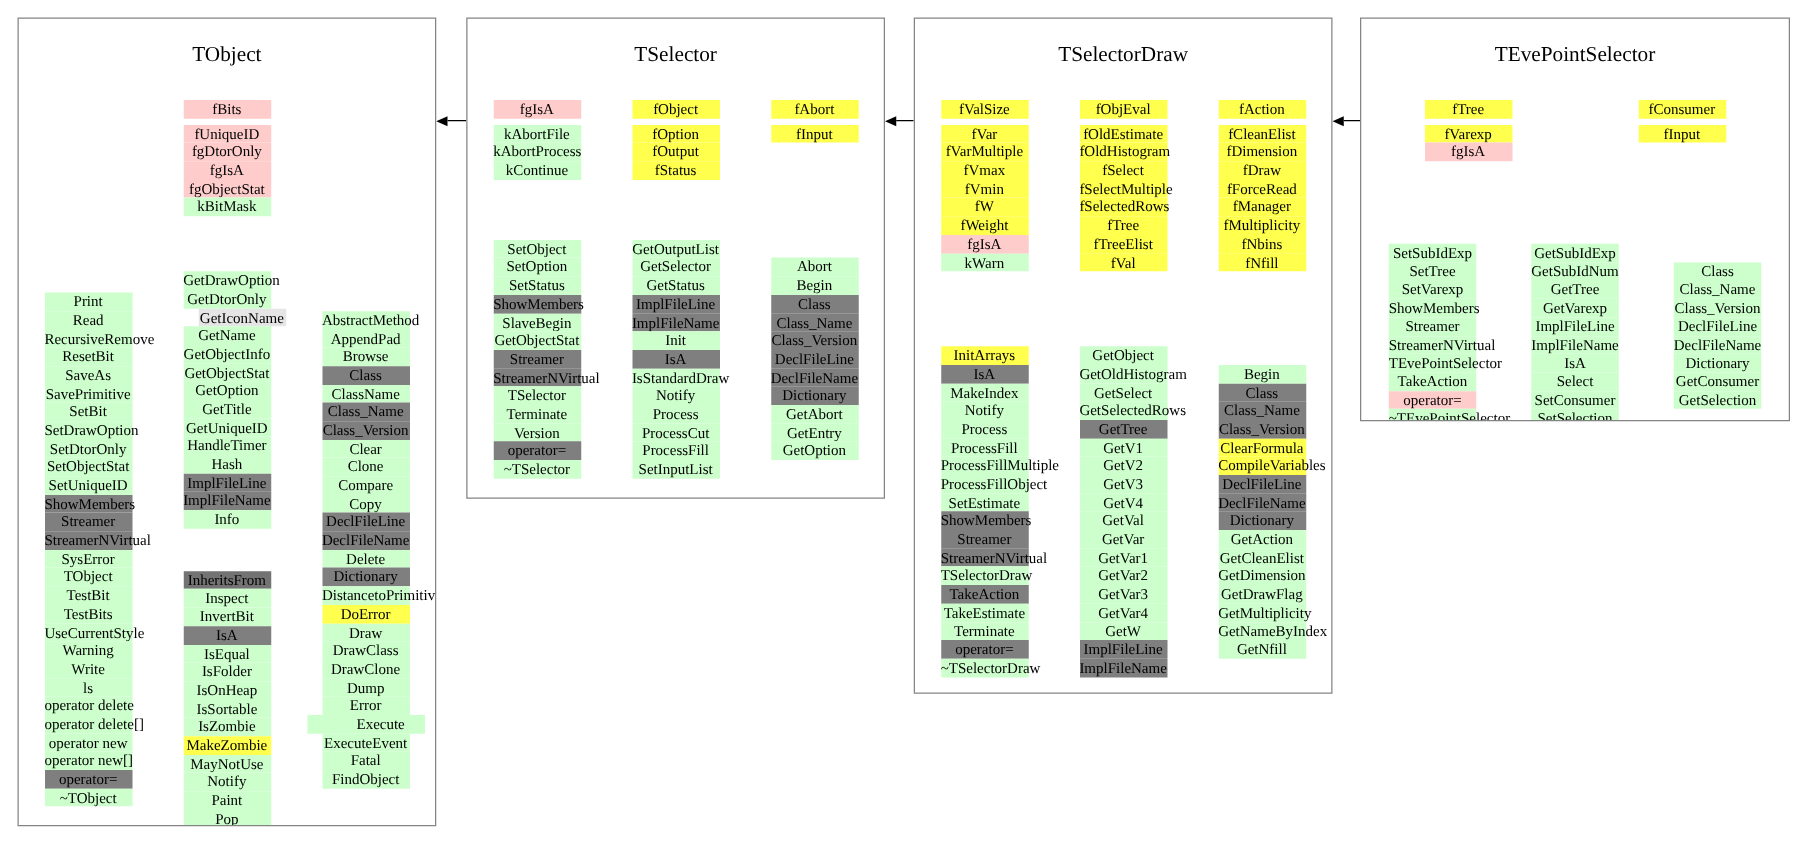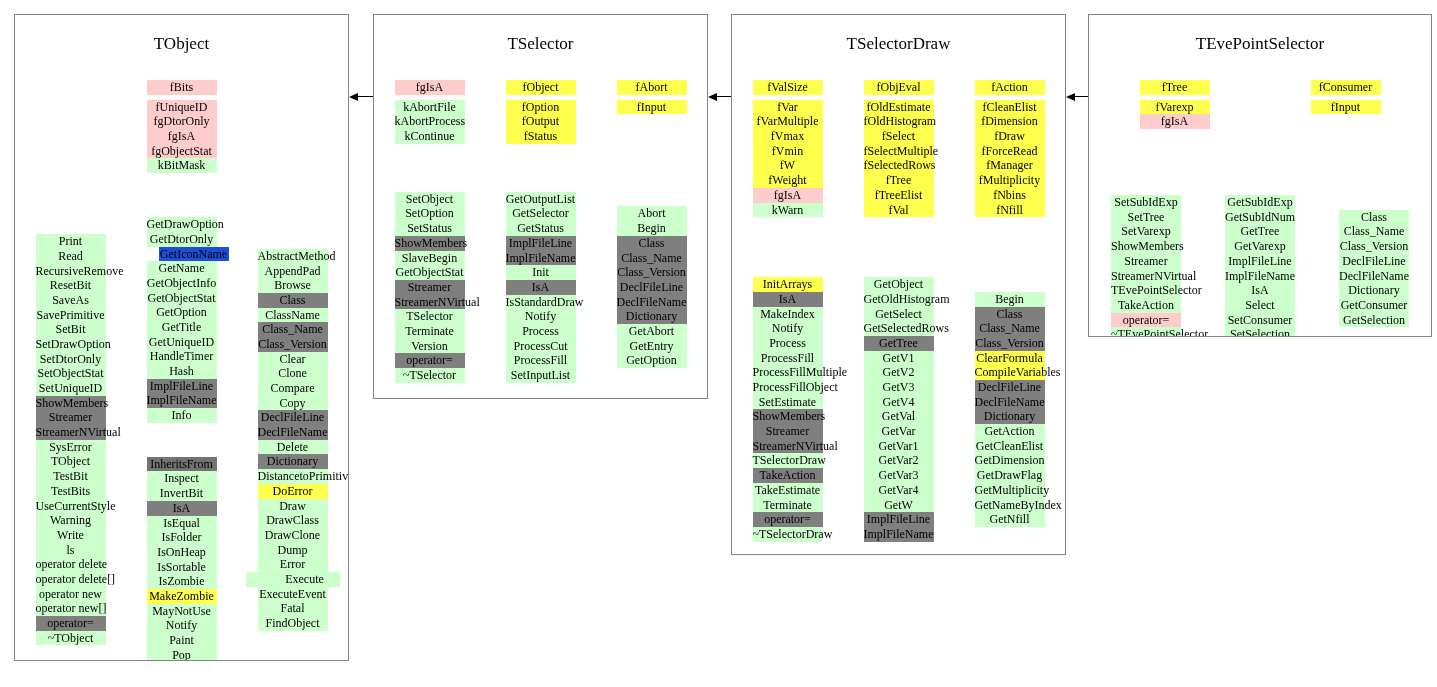--- a/index.html
+++ b/index.html
@@ -91,21 +91,21 @@
           <div class="item" data-name="method-item" style="background: rgb(204, 255, 204);">operator delete</div>
           <div class="item" data-name="method-item" style="background: rgb(204, 255, 204);">operator delete[]</div>
           <div class="item" data-name="method-item" style="background: rgb(204, 255, 204);">operator new</div>
           <div class="item" data-name="method-item" style="background: rgb(204, 255, 204);">operator new[]</div>
           <div class="item" data-name="method-item" style="background: rgb(127, 127, 127);">operator=</div>
           <div class="item" data-name="method-item" style="background: rgb(204, 255, 204);">~TObject</div>
         </div>
         <div class="col" data-name="column">
           <div class="item" data-name="method-item" style="background: rgb(204, 255, 204);">GetDrawOption</div>
           <div class="item" data-name="method-item" style="background: rgb(204, 255, 204);">GetDtorOnly</div>
-          <div class="item" data-name="method-item" style="background: #1d4ed8; margin-left: 24px;">GetIconName</div>
+          <div class="item" data-name="method-item" style="background: #e5e5e5; margin-left: 24px;">GetIconName</div>
           <div class="item" data-name="method-item" style="background: rgb(204, 255, 204);">GetName</div>
           <div class="item" data-name="method-item" style="background: rgb(204, 255, 204);">GetObjectInfo</div>
           <div class="item" data-name="method-item" style="background: rgb(204, 255, 204);">GetObjectStat</div>
           <div class="item" data-name="method-item" style="background: rgb(204, 255, 204);">GetOption</div>
           <div class="item" data-name="method-item" style="background: rgb(204, 255, 204);">GetTitle</div>
           <div class="item" data-name="method-item" style="background: rgb(204, 255, 204);">GetUniqueID</div>
           <div class="item" data-name="method-item" style="background: rgb(204, 255, 204);">HandleTimer</div>
           <div class="item" data-name="method-item" style="background: rgb(204, 255, 204);">Hash</div>
           <div class="item" data-name="method-item" style="background: rgb(127, 127, 127);">ImplFileLine</div>
           <div class="item" data-name="method-item" style="background: rgb(127, 127, 127);">ImplFileName</div>

